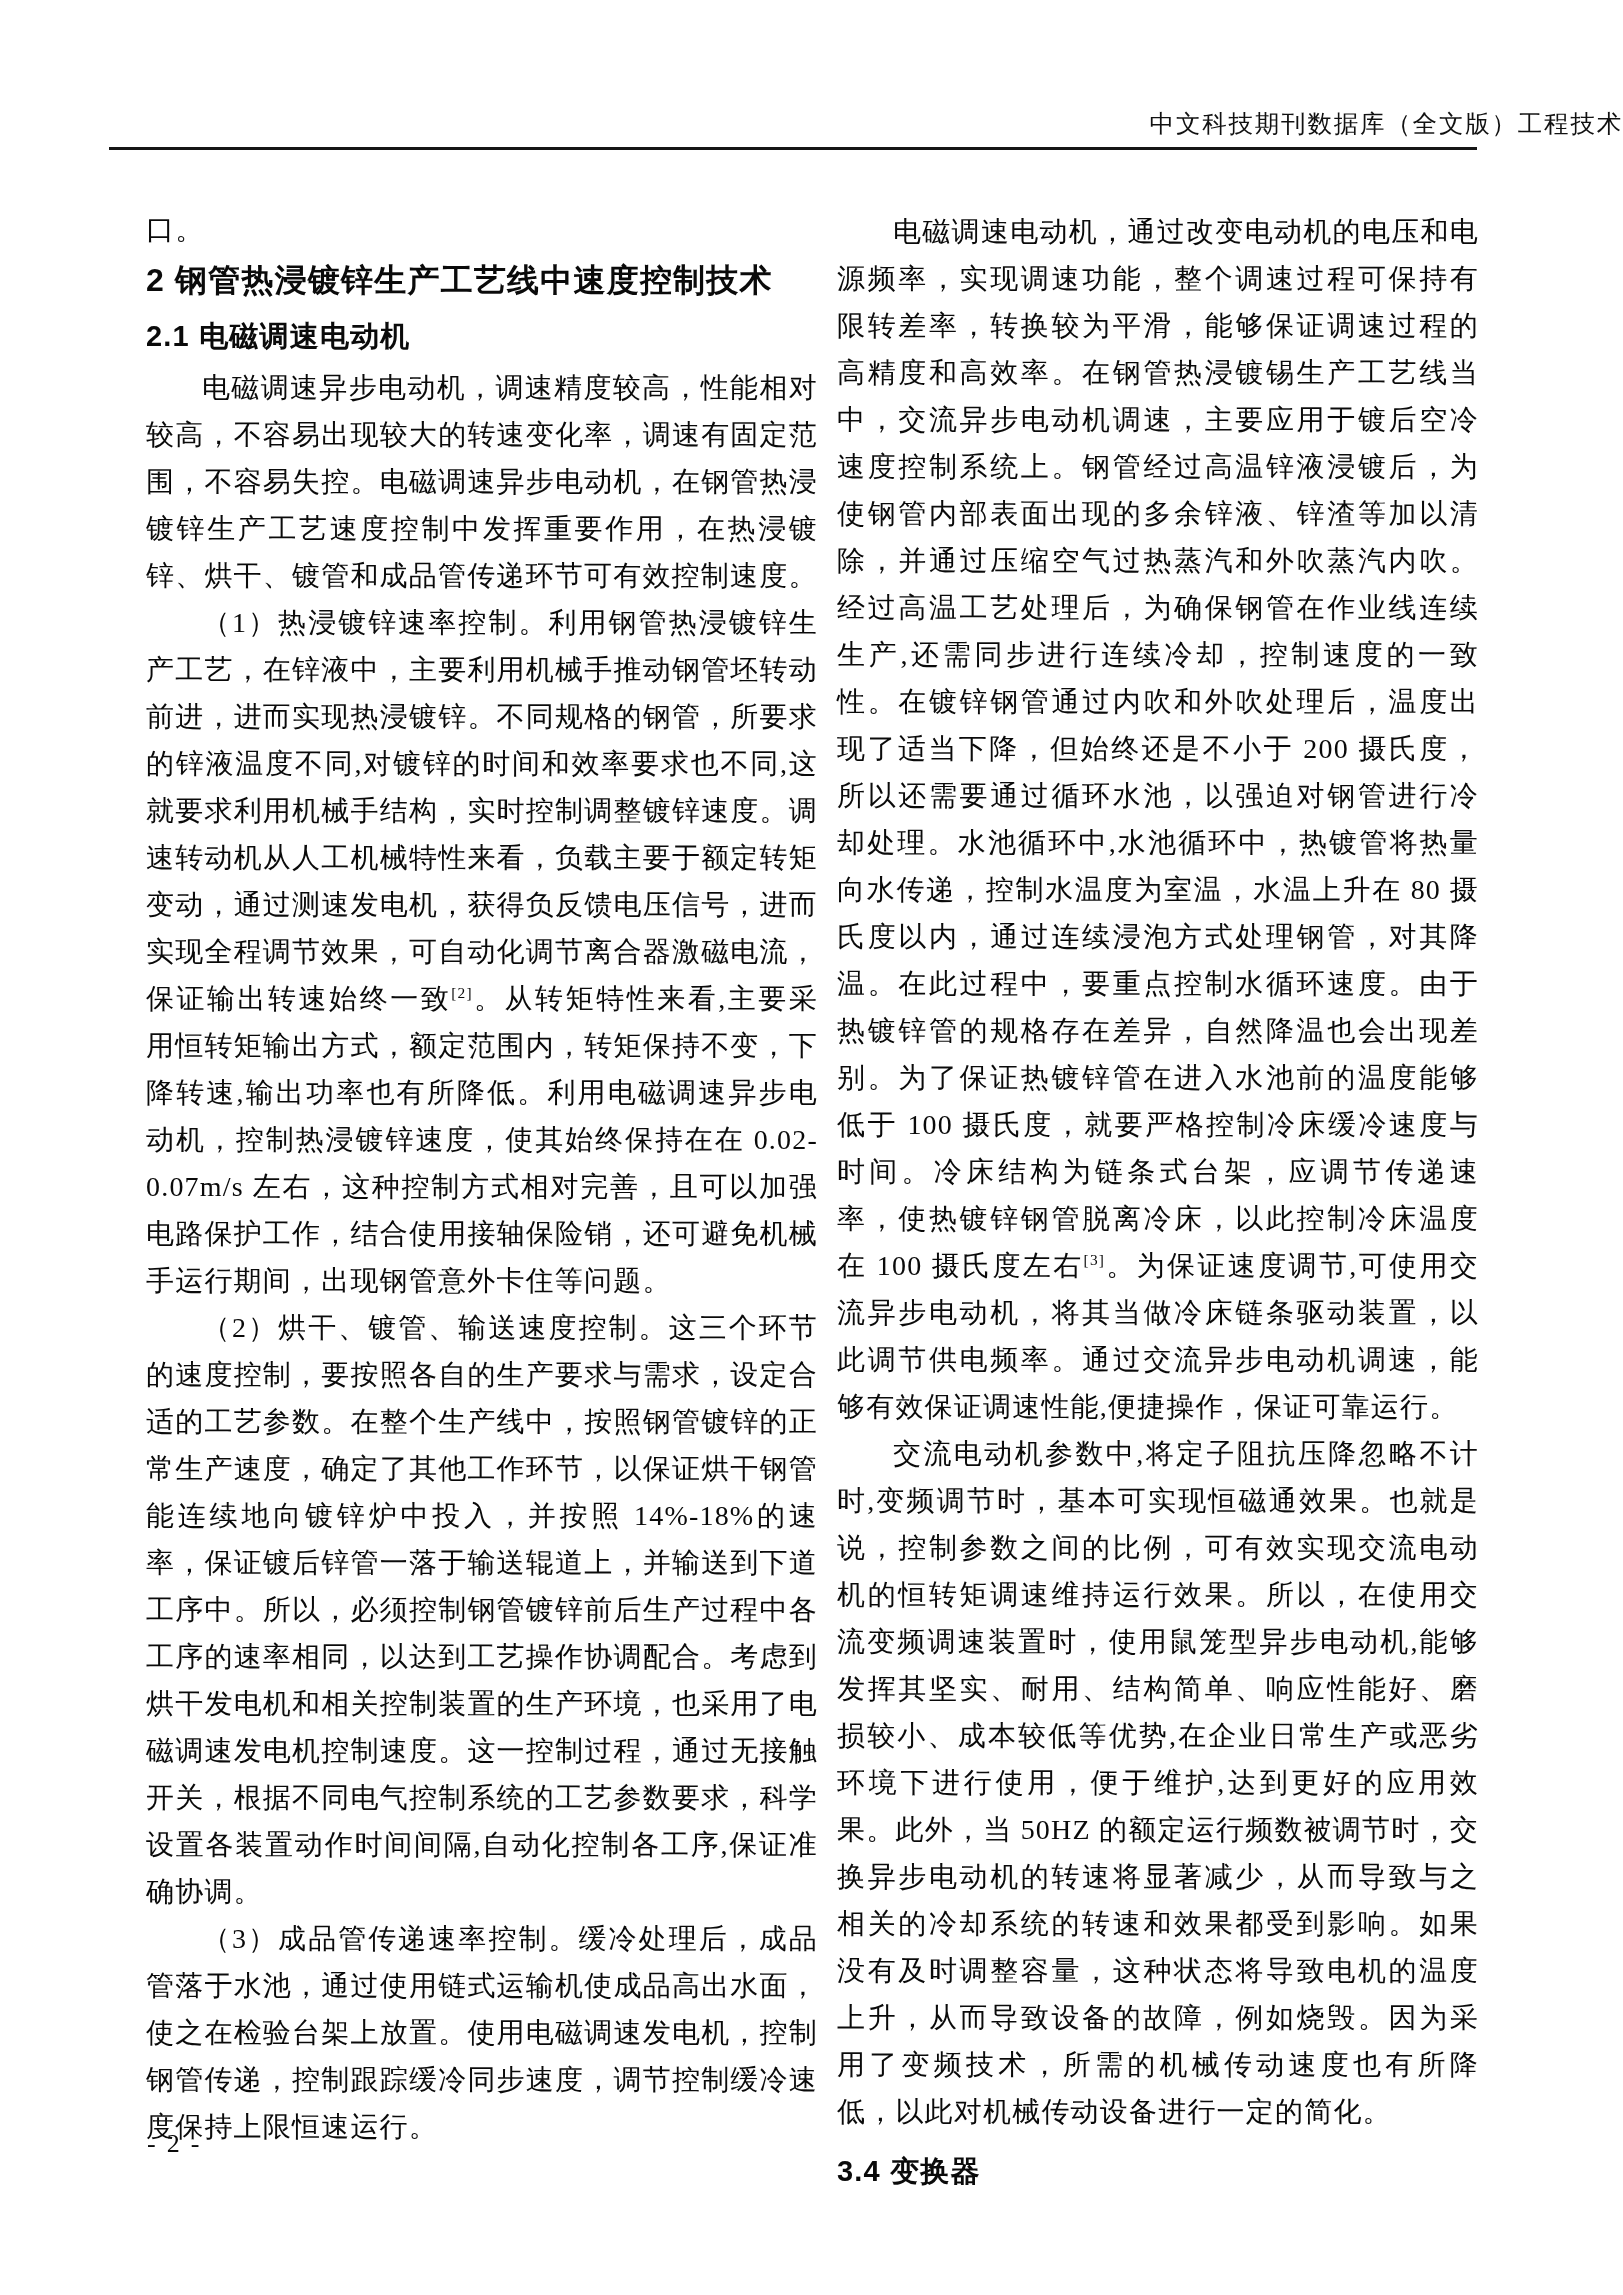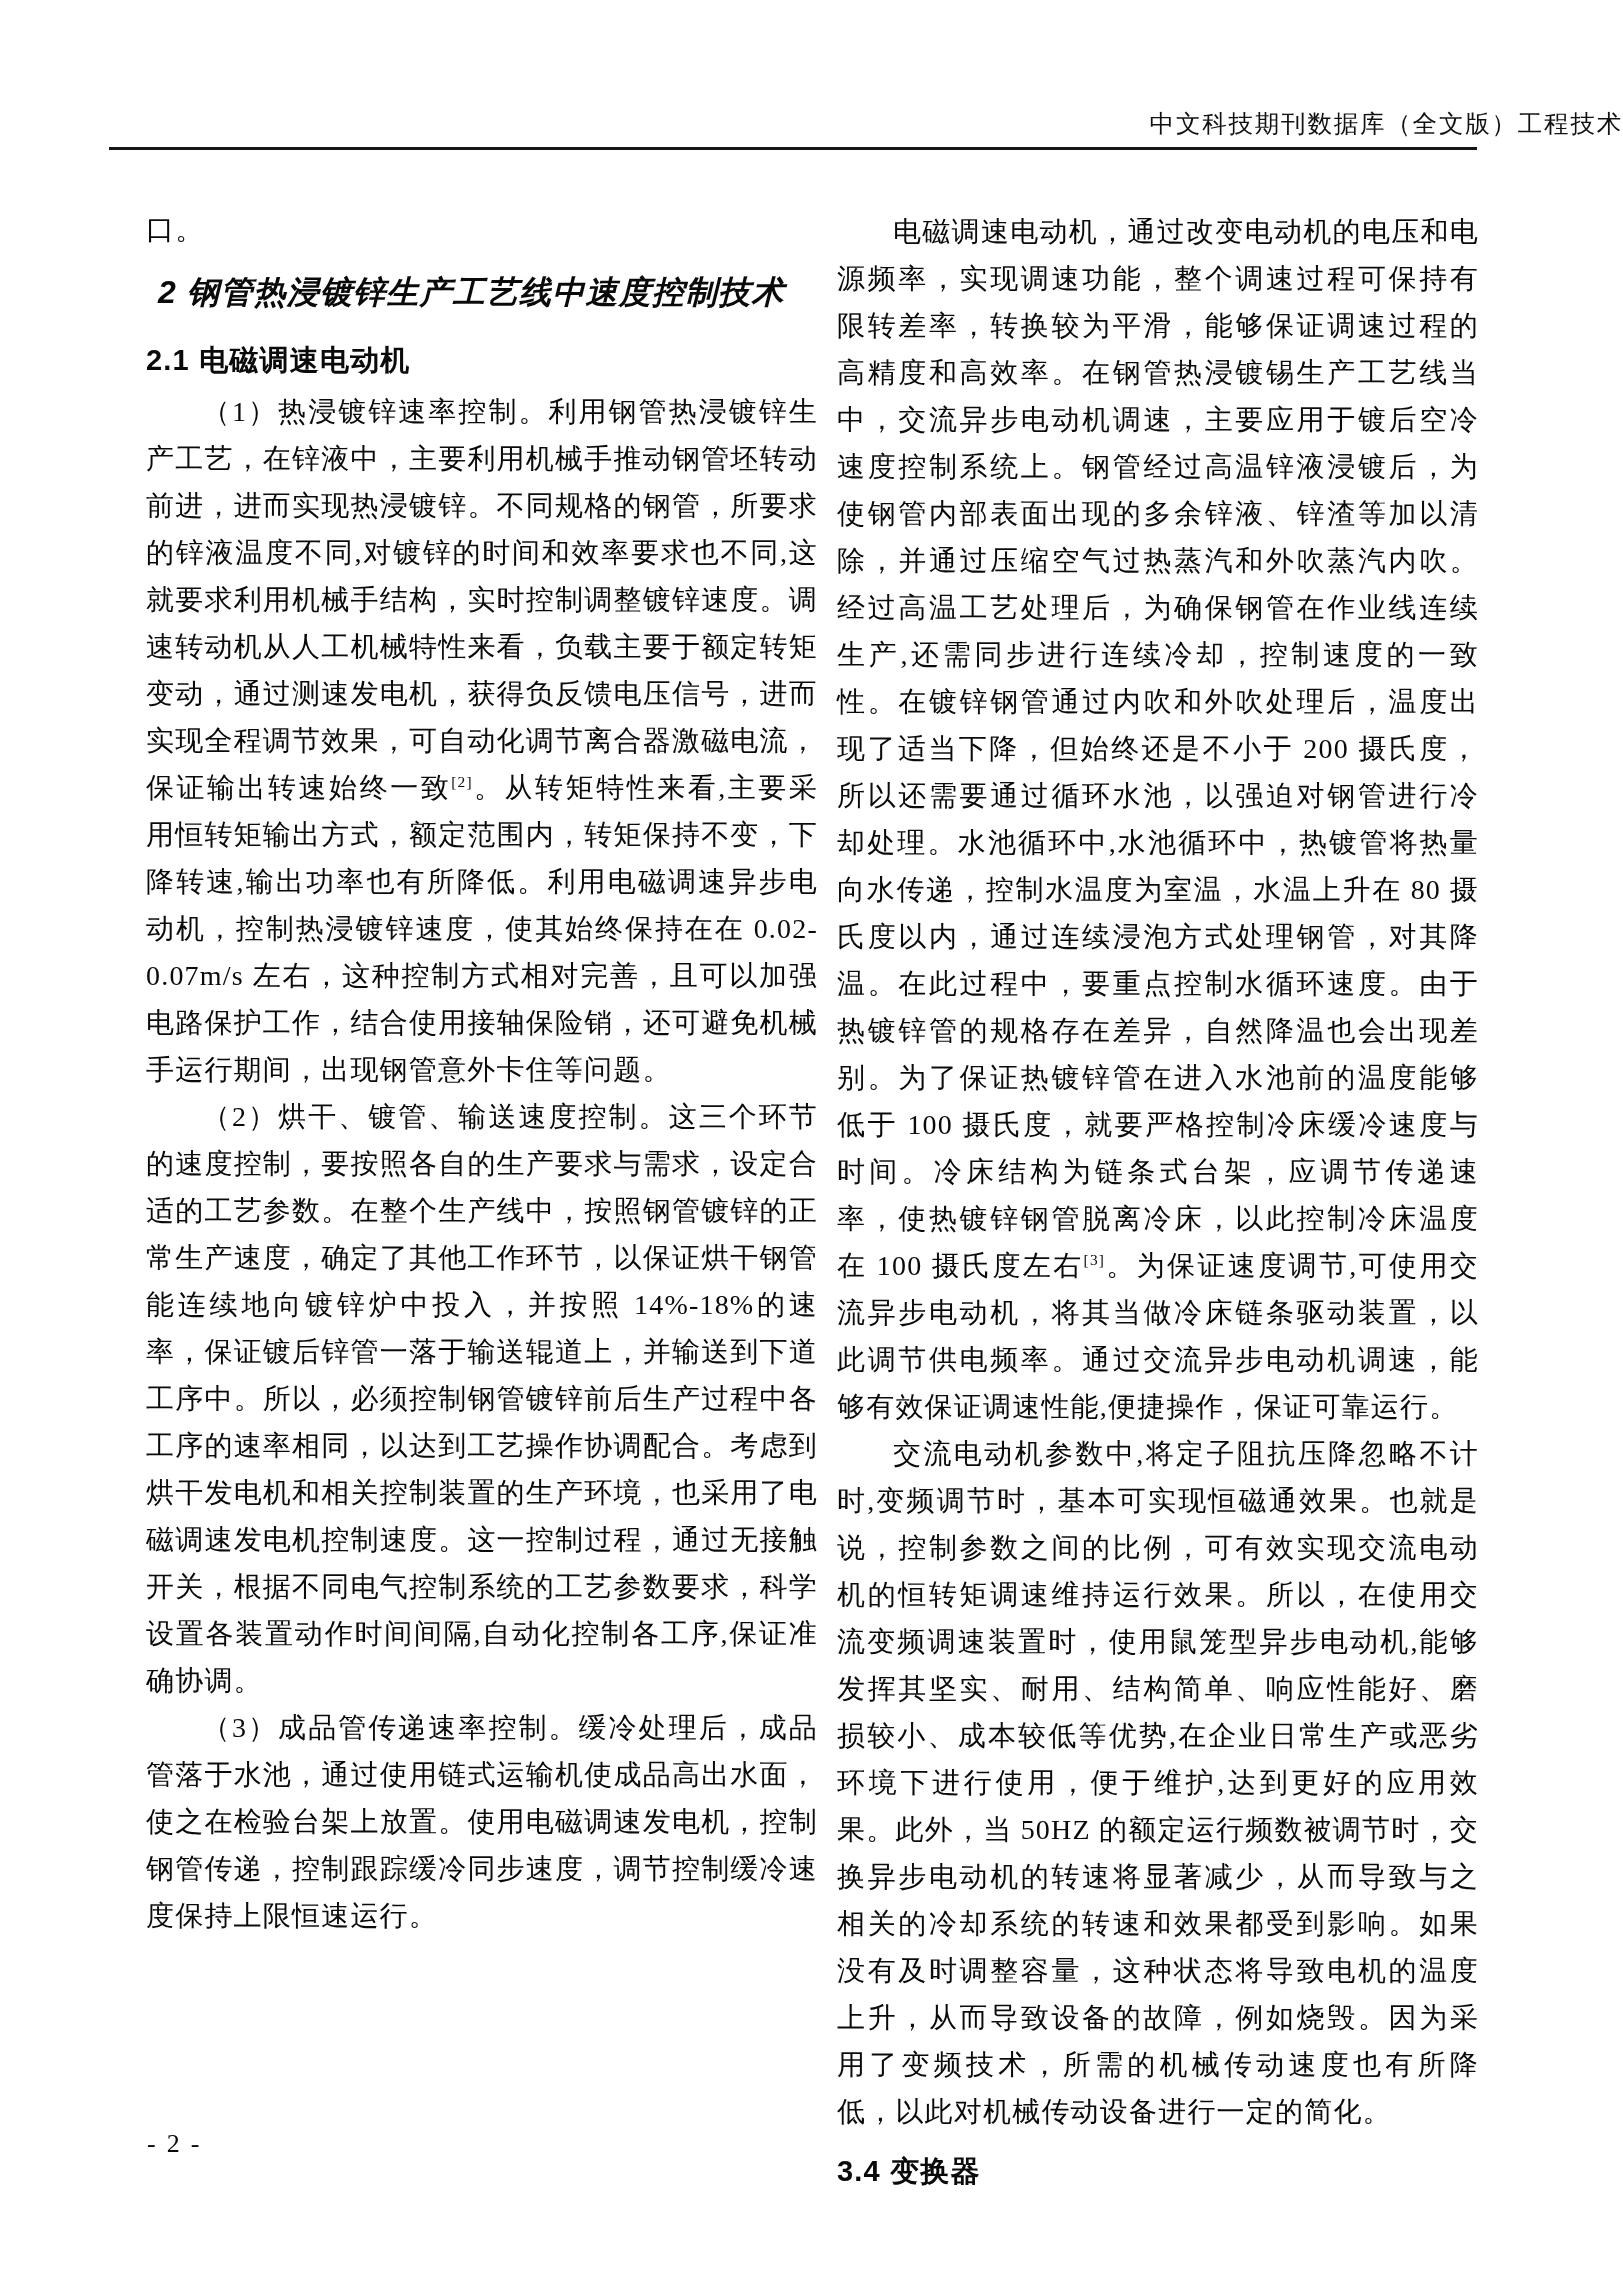--- a/index.html
+++ b/index.html
@@ -28,24 +28,24 @@
     text-align:justify;
     font-size:28px; line-height:47px;
     letter-spacing:1.2px;
     color:#0a0a0a;
   }
   .col-left  { left:146px;  width:672px; }
   .col-right { left:837px; width:642px; }
   p { margin:0; padding:0; }
   .frag { line-height:44px; height:44px; text-indent:0; }
   .h-major {
-    margin:12px; height:56px; line-height:56px;
+    margin:0; height:56px; line-height:56px;
     font-family:"Liberation Sans","DejaVu Sans",sans-serif;
     font-weight:bold; font-size:32px; letter-spacing:1.2px;
-    text-align:left; white-space:nowrap;font-style:italic;
+    text-align:left; white-space:nowrap;
   }
   .h-minor {
     margin:0; height:56px; line-height:56px;
     font-family:"Liberation Sans","DejaVu Sans",sans-serif;
     font-weight:bold; font-size:29px; letter-spacing:1.2px;
     text-align:left; white-space:nowrap;
   }
   .col-right .h-first { height:49px; line-height:49px; }
   .body-para { text-indent:2em; }
   sup.cite { font-size:0.55em; line-height:0; vertical-align:super; }
@@ -64,20 +64,21 @@
 
   <div class="header">
     <span>中文科技期刊数据库（全文版）工程技术</span>
   </div>
   <div class="header-rule"></div>
 
   <div class="col col-left">
     <p class="frag">口。</p>
     <p class="h-major">2 钢管热浸镀锌生产工艺线中速度控制技术</p>
     <p class="h-minor">2.1 电磁调速电动机</p>
+    <p class="body-para">电磁调速异步电动机，调速精度较高，性能相对较高，不容易出现较大的转速变化率，调速有固定范围，不容易失控。电磁调速异步电动机，在钢管热浸镀锌生产工艺速度控制中发挥重要作用，在热浸镀锌、烘干、镀管和成品管传递环节可有效控制速度。</p>
     <p class="body-para"><span>（1）热浸镀锌速率控制。利用钢管热浸镀锌生产工艺，在锌液中，主要利用机械手推动钢管坯转动前进，进而实现热浸镀锌。不同规格的钢管，所要求的锌液温度不同,对镀锌的时间和效率要求也不同,这就要求利用机械手结构，实时控制调整镀锌速度。调速转动机从人工机械特性来看，负载主要于额定转矩变动，通过测速发电机，获得负反馈电压信号，进而实现全程调节效果，可自动化调节离合器激磁电流，保证输出转速始终一致</span><sup class="cite">[2]</sup><span>。从转矩特性来看,主要采用恒转矩输出方式，额定范围内，转矩保持不变，下降转速,输出功率也有所降低。利用电磁调速异步电动机，控制热浸镀锌速度，使其始终保持在在 0.02-0.07m/s 左右，这种控制方式相对完善，且可以加强电路保护工作，结合使用接轴保险销，还可避免机械手运行期间，出现钢管意外卡住等问题。</span></p>
     <p class="body-para">（2）烘干、镀管、输送速度控制。这三个环节的速度控制，要按照各自的生产要求与需求，设定合适的工艺参数。在整个生产线中，按照钢管镀锌的正常生产速度，确定了其他工作环节，以保证烘干钢管能连续地向镀锌炉中投入，并按照 14%-18%的速率，保证镀后锌管一落于输送辊道上，并输送到下道工序中。所以，必须控制钢管镀锌前后生产过程中各工序的速率相同，以达到工艺操作协调配合。考虑到烘干发电机和相关控制装置的生产环境，也采用了电磁调速发电机控制速度。这一控制过程，通过无接触开关，根据不同电气控制系统的工艺参数要求，科学设置各装置动作时间间隔,自动化控制各工序,保证准确协调。</p>
     <p class="body-para">（3）成品管传递速率控制。缓冷处理后，成品管落于水池，通过使用链式运输机使成品高出水面，使之在检验台架上放置。使用电磁调速发电机，控制钢管传递，控制跟踪缓冷同步速度，调节控制缓冷速度保持上限恒速运行。</p>
   </div>
 
   <div class="col col-right">
     <p class="body-para"><span>电磁调速电动机，通过改变电动机的电压和电源频率，实现调速功能，整个调速过程可保持有限转差率，转换较为平滑，能够保证调速过程的高精度和高效率。在钢管热浸镀锡生产工艺线当中，交流异步电动机调速，主要应用于镀后空冷速度控制系统上。钢管经过高温锌液浸镀后，为使钢管内部表面出现的多余锌液、锌渣等加以清除，并通过压缩空气过热蒸汽和外吹蒸汽内吹。经过高温工艺处理后，为确保钢管在作业线连续生产,还需同步进行连续冷却，控制速度的一致性。在镀锌钢管通过内吹和外吹处理后，温度出现了适当下降，但始终还是不小于 200 摄氏度，所以还需要通过循环水池，以强迫对钢管进行冷却处理。水池循环中,水池循环中，热镀管将热量向水传递，控制水温度为室温，水温上升在 80 摄氏度以内，通过连续浸泡方式处理钢管，对其降温。在此过程中，要重点控制水循环速度。由于热镀锌管的规格存在差异，自然降温也会出现差别。为了保证热镀锌管在进入水池前的温度能够低于 100 摄氏度，就要严格控制冷床缓冷速度与时间。冷床结构为链条式台架，应调节传递速率，使热镀锌钢管脱离冷床，以此控制冷床温度在 100 摄氏度左右</span><sup class="cite">[3]</sup><span>。为保证速度调节,可使用交流异步电动机，将其当做冷床链条驱动装置，以此调节供电频率。通过交流异步电动机调速，能够有效保证调速性能,便捷操作，保证可靠运行。</span></p>
     <p class="body-para">交流电动机参数中,将定子阻抗压降忽略不计时,变频调节时，基本可实现恒磁通效果。也就是说，控制参数之间的比例，可有效实现交流电动机的恒转矩调速维持运行效果。所以，在使用交流变频调速装置时，使用鼠笼型异步电动机,能够发挥其坚实、耐用、结构简单、响应性能好、磨损较小、成本较低等优势,在企业日常生产或恶劣环境下进行使用，便于维护,达到更好的应用效果。此外，当 50HZ 的额定运行频数被调节时，交换异步电动机的转速将显著减少，从而导致与之相关的冷却系统的转速和效果都受到影响。如果没有及时调整容量，这种状态将导致电机的温度上升，从而导致设备的故障，例如烧毁。因为采用了变频技术，所需的机械传动速度也有所降低，以此对机械传动设备进行一定的简化。</p>
     <p class="h-minor h-last">3.4 变换器</p>
   </div>

